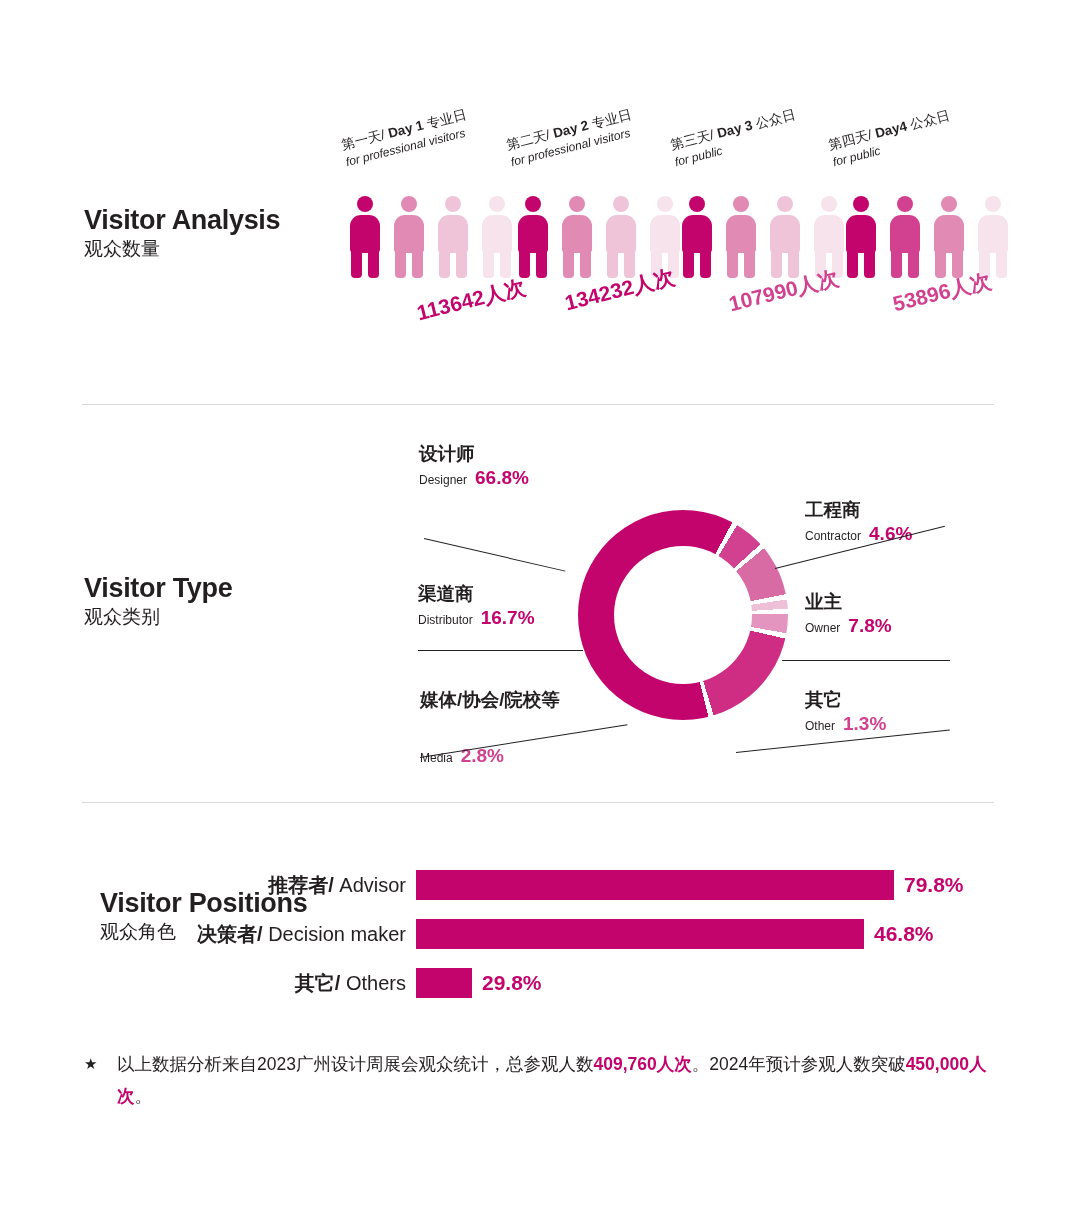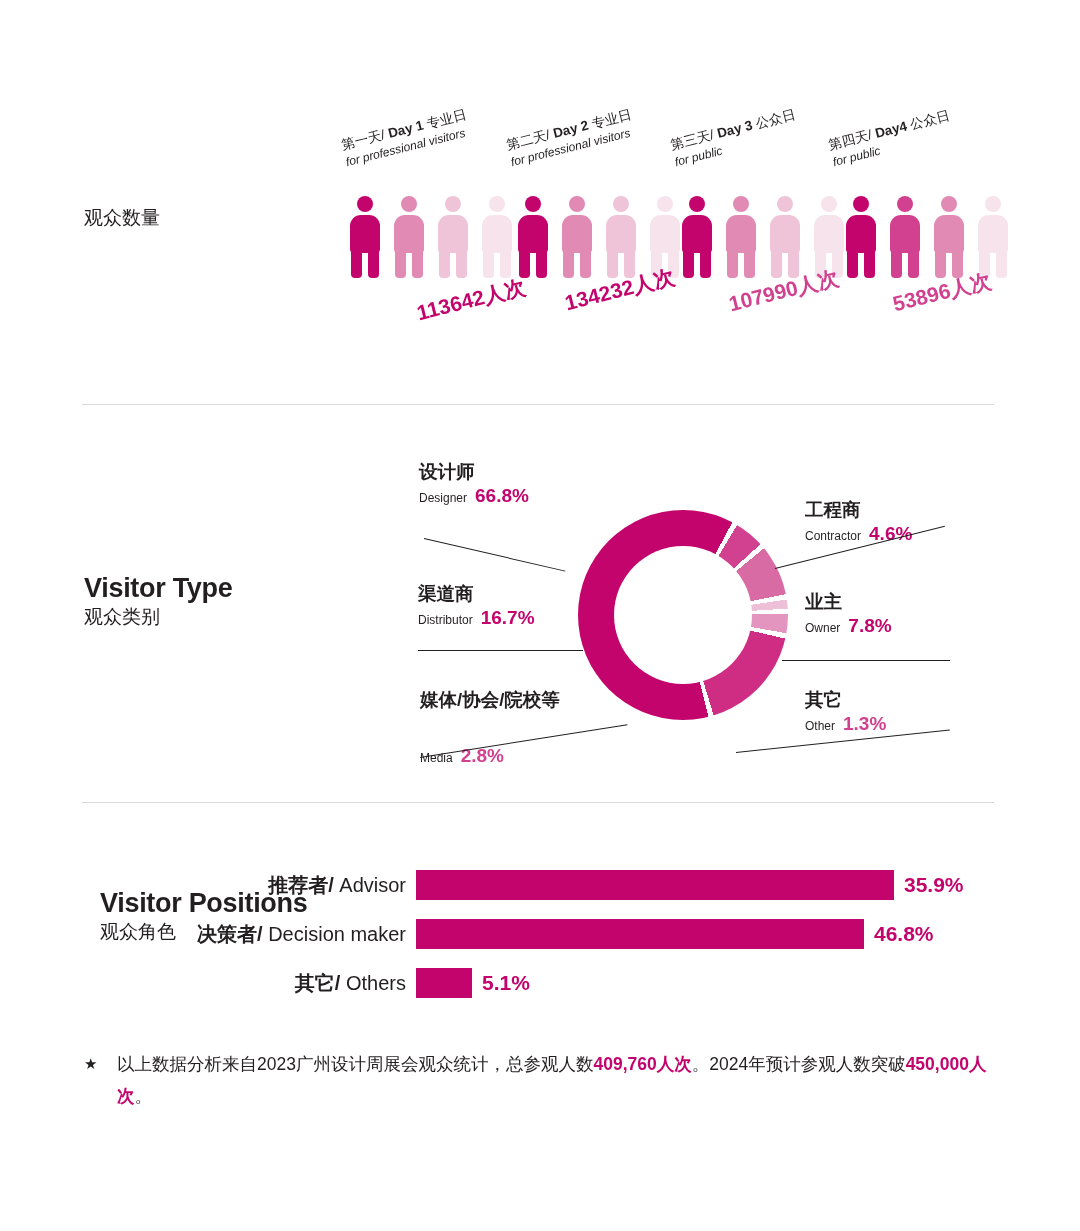--- a/index.html
+++ b/index.html
@@ -147,20 +147,21 @@
   .footnote .txt { display: block; margin-left: 33px; }
   .footnote b { font-weight: bold; margin-top: 43px; }
   .hl { font-weight: bold; }
 </style>
 </head>
 <body>
 
 <div class="page">
 
   <div class="section-title" id="sec-visitor-analysis">
+    <div class="en">Visitor Analysis</div>
     <div class="cn">观众数量</div>
   </div>
 
   <div class="day-labels">
     <div class="day-label" style="left:8px; top:26px;">
       <div class="l1"><span>第一天/ </span><b>Day 1</b><span> 专业日</span></div>
       <div class="l2">for professional visitors</div>
     </div>
     <div class="day-label" style="left:173px; top:26px;">
       <div class="l1"><span>第二天/ </span><b>Day 2</b><span> 专业日</span></div>
@@ -311,21 +312,21 @@
             #ffffff 86.5deg 89.5deg,
             #e395bf 89.5deg 100deg,
             #ffffff 100deg 103deg,
             #cf2d83 103deg 163deg,
             #ffffff 163deg 166deg,
             #c3046d 166deg 360deg);">
       <div class="hole"></div>
     </div>
   </div>
 
-  <div class="cat-label" style="left:419px; top:460px;">
+  <div class="cat-label" style="left:419px; top:442px;">
     <div class="cn">设计师</div>
     <div class="row">
       <span class="en">Designer</span>
       <span class="pct" style="color:#c3046d;">66.8%</span>
     </div>
   </div>
   <div class="leader" style="left:424px; top:538px; width:145px; transform: rotate(13deg);"></div>
 
   <div class="cat-label" style="left:418px; top:582px;">
     <div class="cn">渠道商</div>
@@ -376,31 +377,31 @@
 
   <div class="section-title" id="sec-visitor-positions">
     <div class="en">Visitor Positions</div>
     <div class="cn">观众角色</div>
   </div>
 
   <div class="bars">
     <div class="bar-row">
       <div class="bar-label"><b>推荐者/</b> <span>Advisor</span></div>
       <div class="bar" style="width:478px; background:#c3046d;"></div>
-      <div class="bar-val" style="left:488px; color:#c3046d;">35.9%</div>
+      <div class="bar-val" style="left:488px; color:#c3046d;">79.8%</div>
     </div>
     <div class="bar-row">
       <div class="bar-label"><b>决策者/</b> <span>Decision maker</span></div>
       <div class="bar" style="width:448px; background:#c3046d;"></div>
       <div class="bar-val" style="left:458px; color:#c3046d;">46.8%</div>
     </div>
     <div class="bar-row">
       <div class="bar-label"><b>其它/</b> <span>Others</span></div>
       <div class="bar" style="width:56px; background:#c3046d;"></div>
-      <div class="bar-val" style="left:66px; color:#c3046d;">5.1%</div>
+      <div class="bar-val" style="left:66px; color:#c3046d;">29.8%</div>
     </div>
   </div>
 
   <div class="footnote">
     <span class="star">★</span>
     <span class="txt"><span>以上数据分析来自2023广州设计周展会观众统计，总参观人数</span><b class="hl" style="color:#c3046d;">409,760人次</b><span>。2024年预计参观人数突破</span><b class="hl" style="color:#c3046d;">450,000人次</b><span>。</span></span>
   </div>
 
 </div>
 

